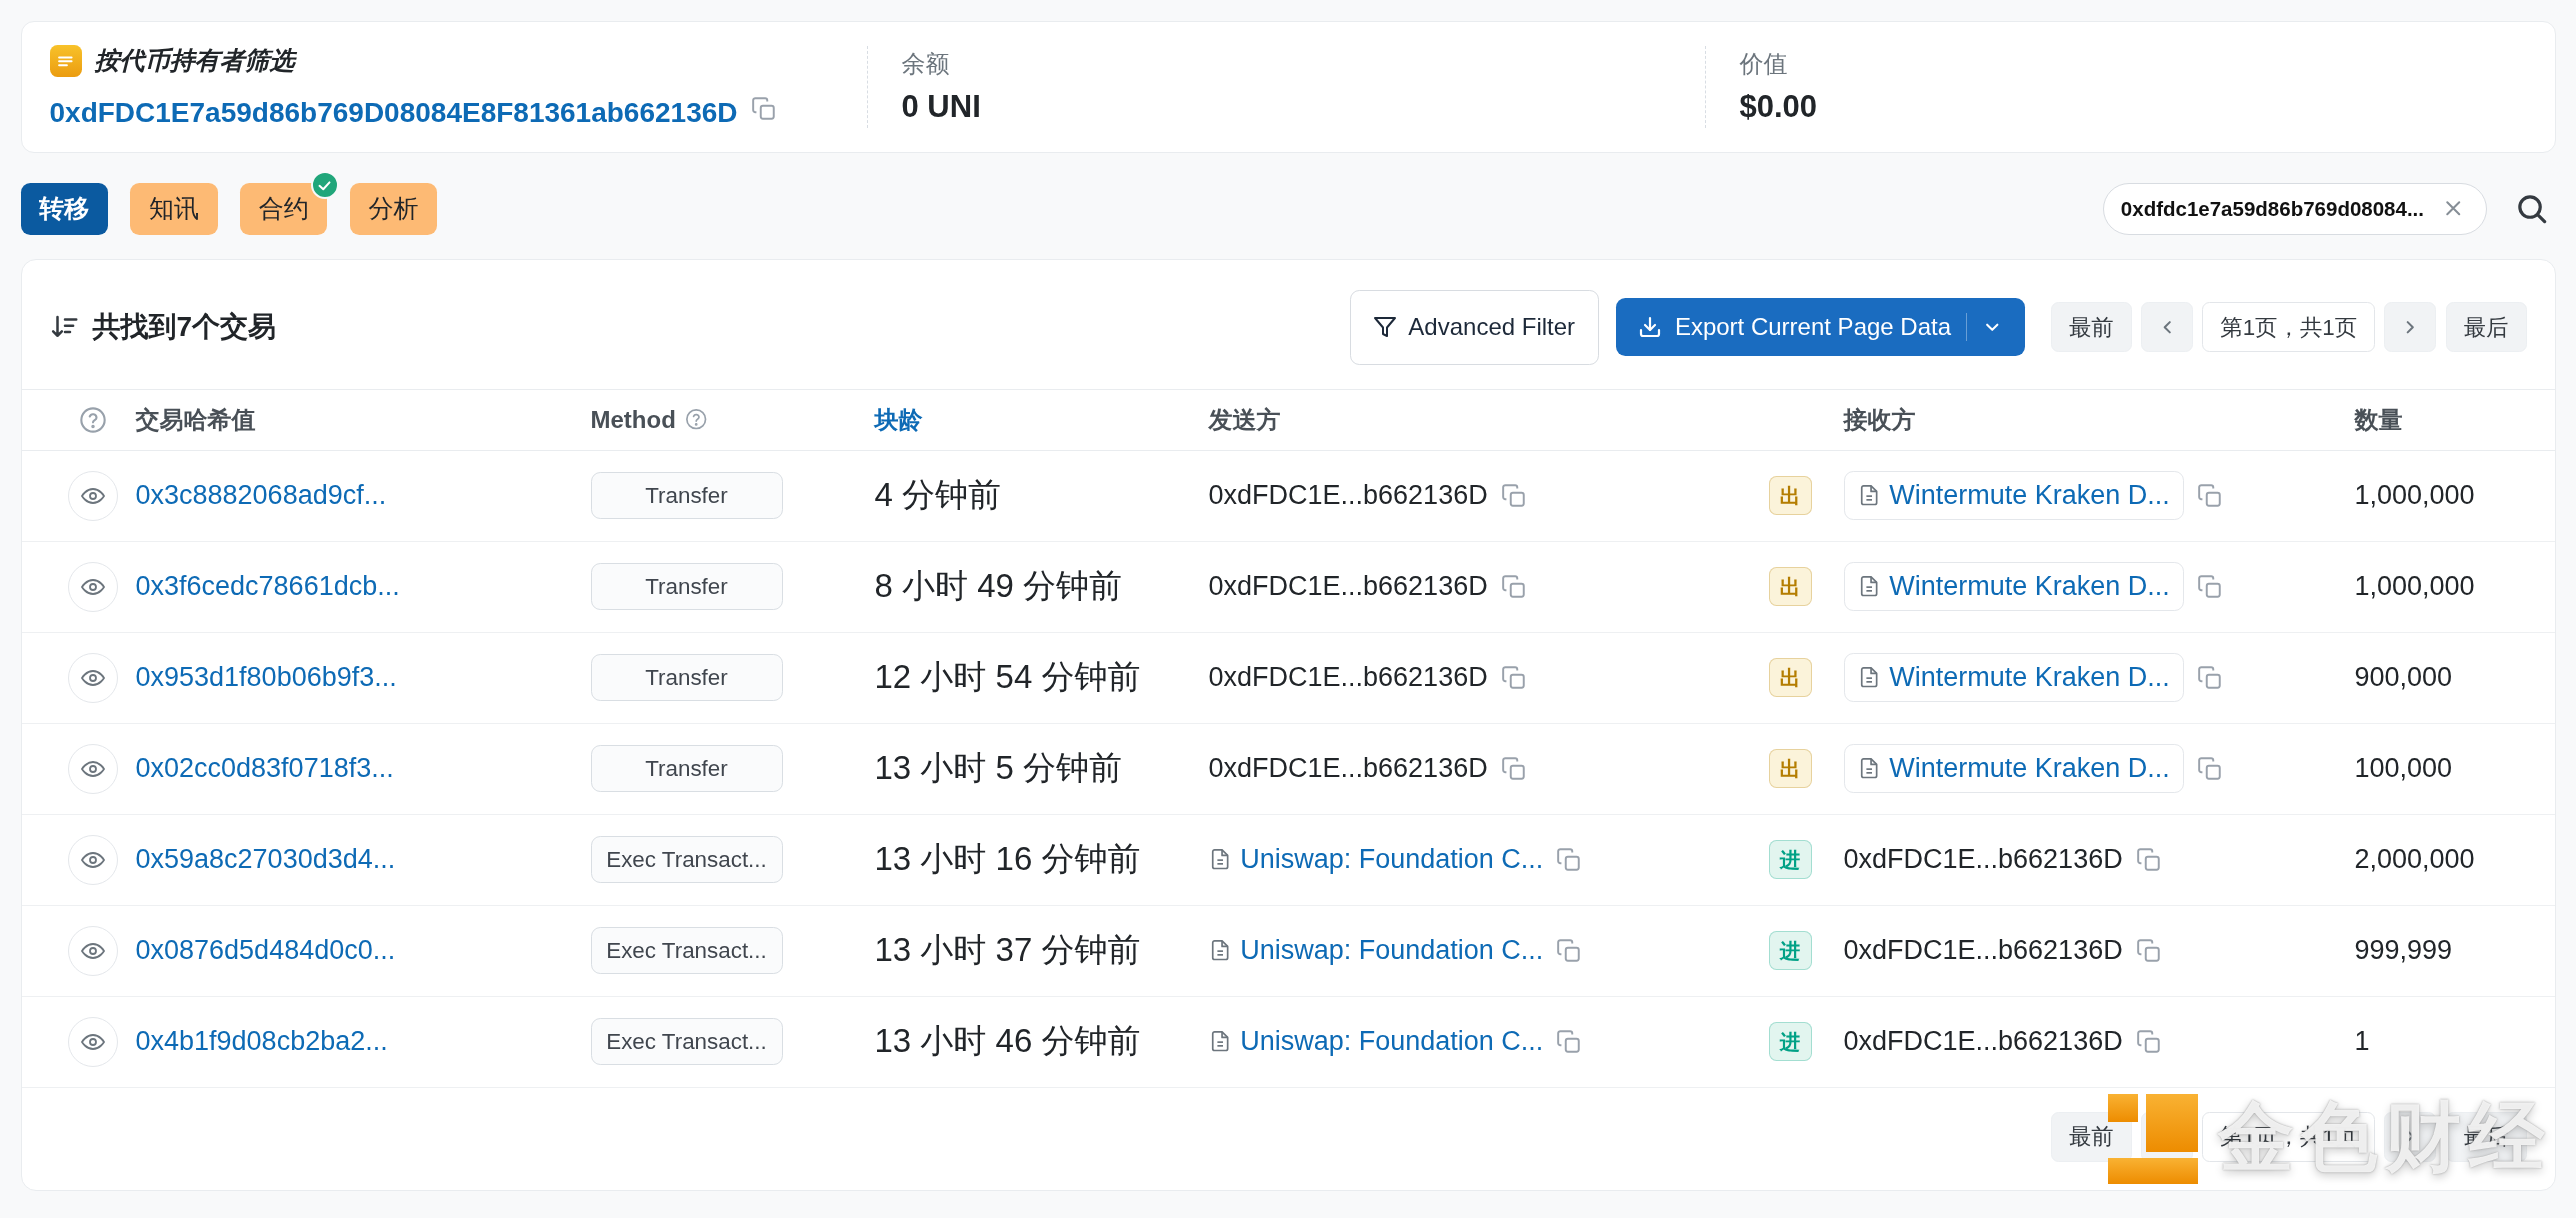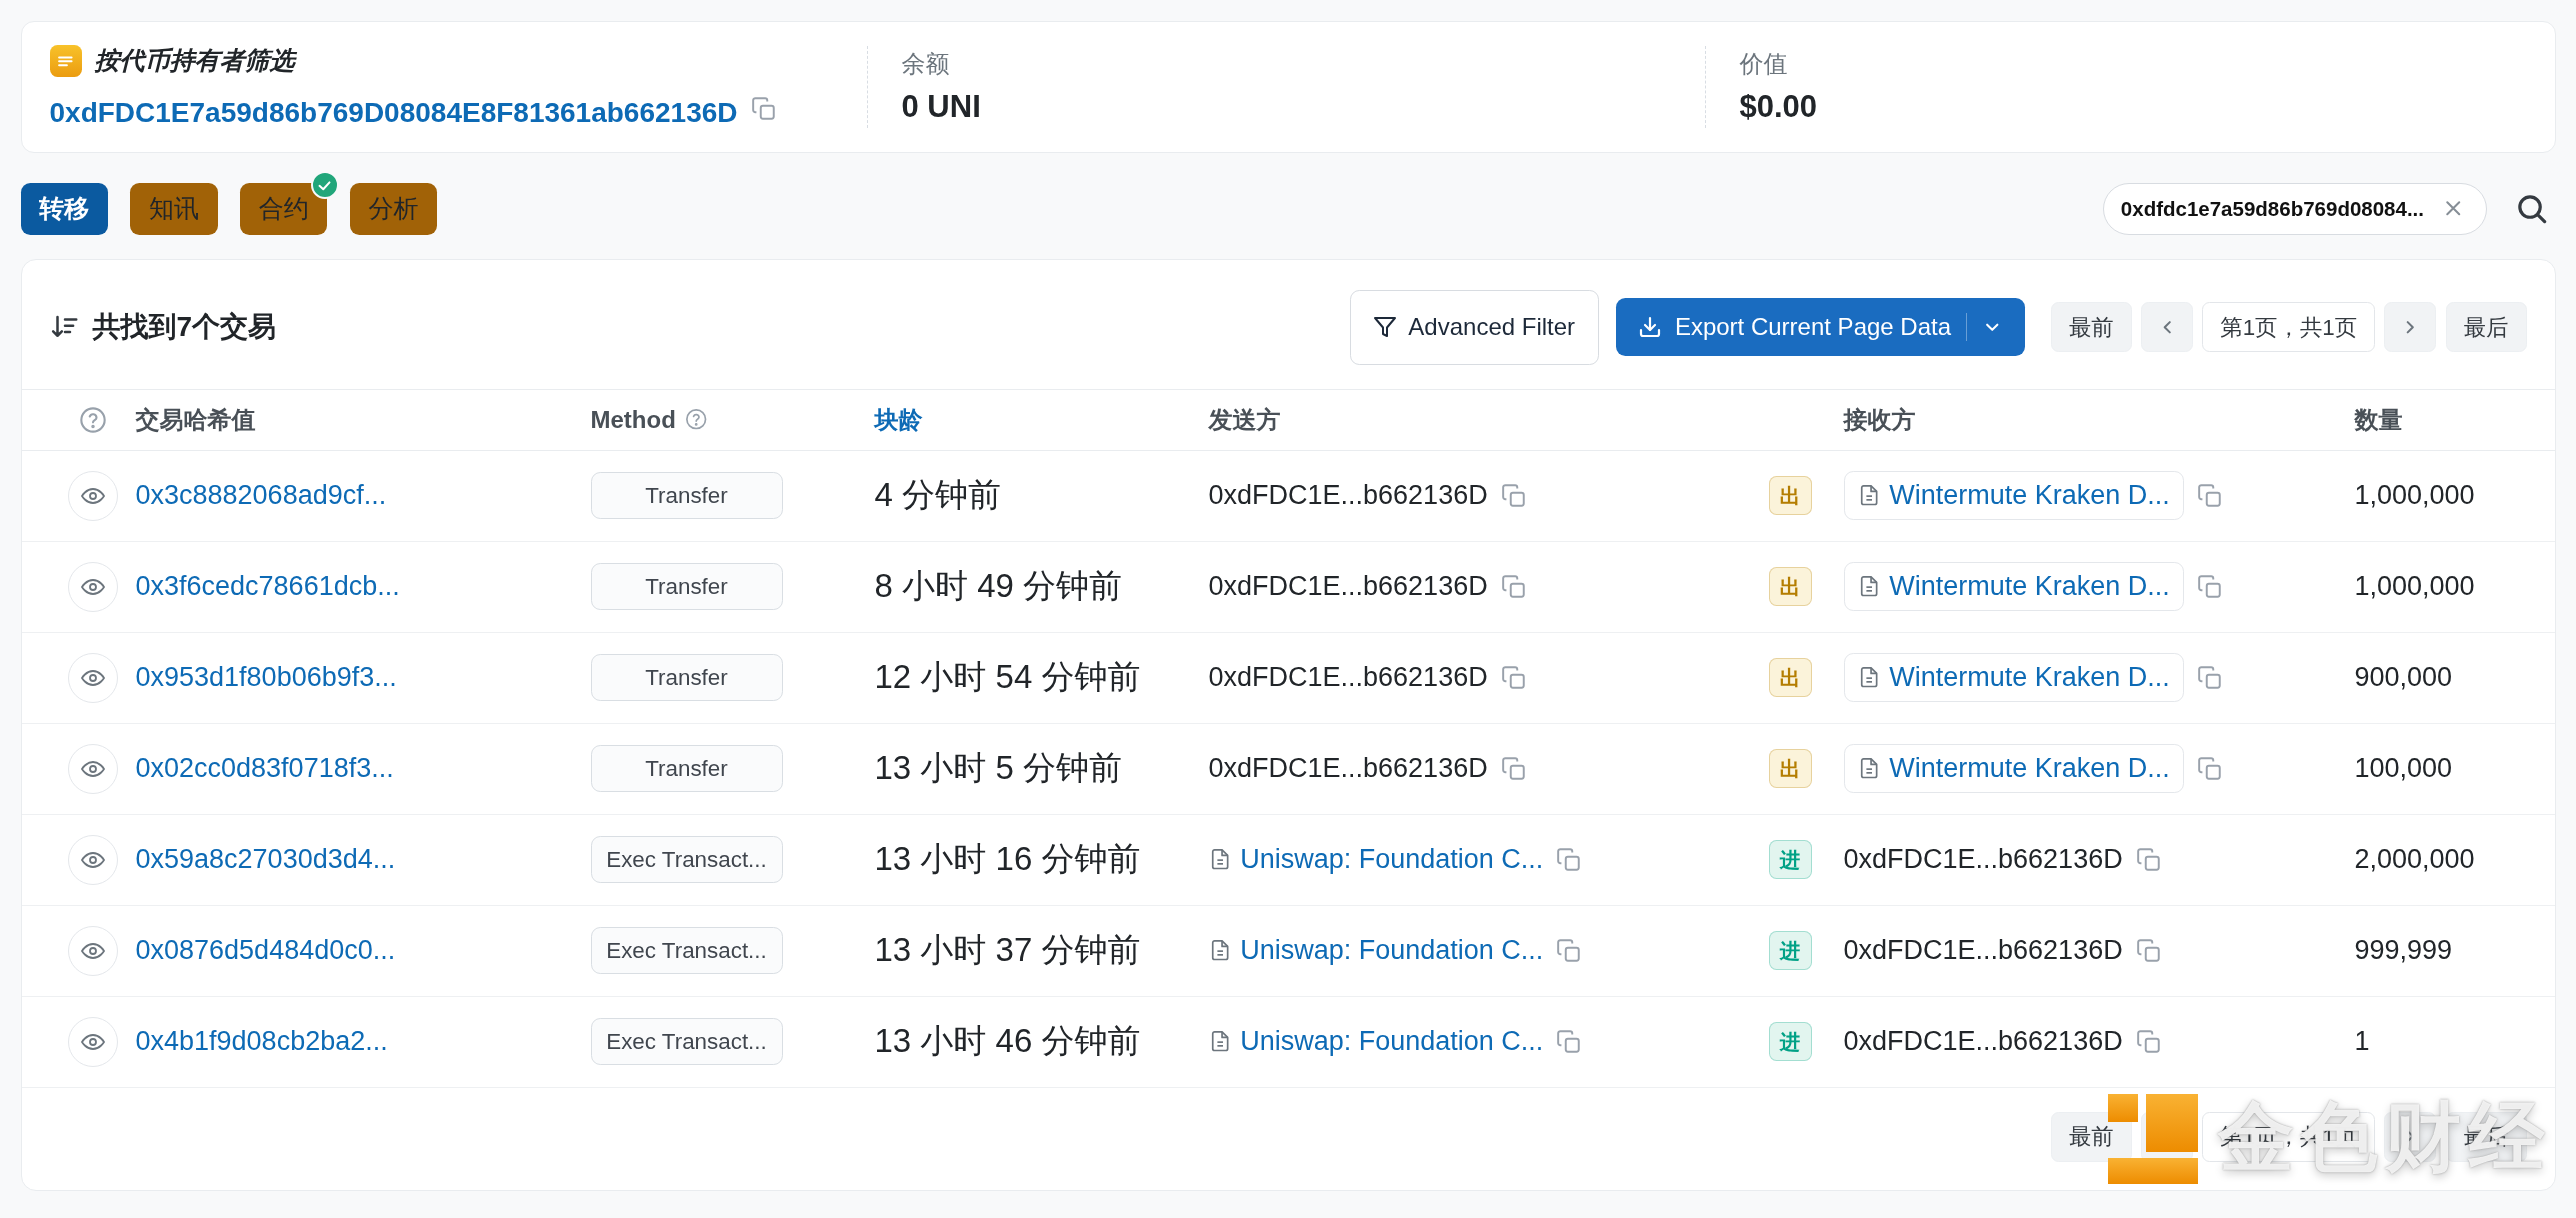--- a/index.html
+++ b/index.html
@@ -38,21 +38,21 @@
     background:linear-gradient(180deg,#f8c22a,#eb9c10);
     display:flex;align-items:center;justify-content:center;}
   .filter-title{font-size:25px;font-weight:700;}
   .addr-row{display:flex;align-items:center;gap:13px;margin-top:11.2px;}
   .addr-row a{font-size:28px;font-weight:700;margin-top:8px;}
   .tc-label{font-size:24px;color:var(--muted);}
   .tc-value{font-size:31px;font-weight:600;margin-top:9.3px;}
 
   
   .tabs-row{margin:30px 20.5px 0;display:flex;align-items:center;gap:22.4px;}
-  .tab{height:52px;padding:0 18.7px;border-radius:9.3px;background:#a16207;
+  .tab{height:52px;padding:0 18.7px;border-radius:9.3px;background:#fdba74;
     font-size:25px;font-weight:500;color:var(--text);display:flex;align-items:center;position:relative;}
   .tab.active{background:var(--tab-blue);color:#fff;font-weight:700;}
   .tab-badge{position:absolute;top:-11.2px;right:-11.2px;width:28px;height:28px;border-radius:50%;
     background:#21a67a;border:2.8px solid #f8f9fa;display:flex;align-items:center;justify-content:center;}
   .tabs-right{margin-left:auto;display:flex;align-items:center;gap:20.5px;}
   .filter-chip{height:52px;border:0.9px solid #d8dce1;border-radius:26px;background:#fff;
     display:flex;align-items:center;gap:13px;padding:0 17px;}
   .filter-chip .chip-text{font-size:20.5px;font-weight:700;color:#111;}
   .chip-x{width:32px;height:32px;display:flex;align-items:center;justify-content:center;color:#868e96;}
   .search-btn{width:48px;height:48px;display:flex;align-items:center;justify-content:center;color:#343a40;}

